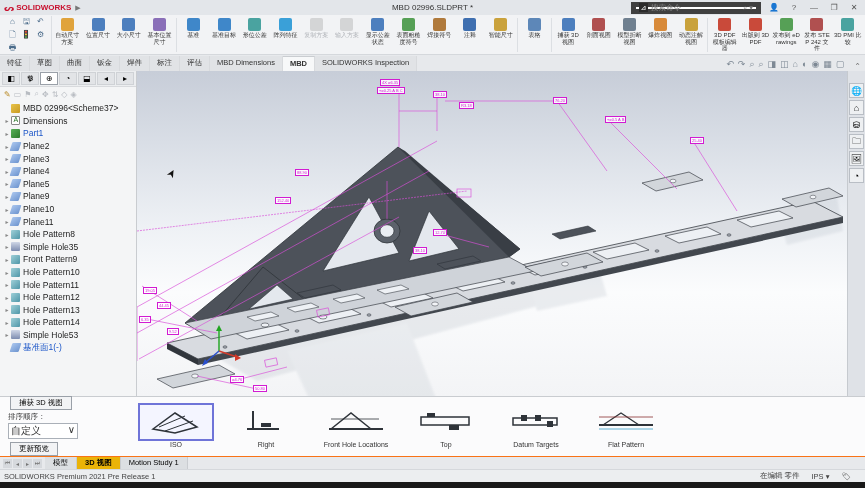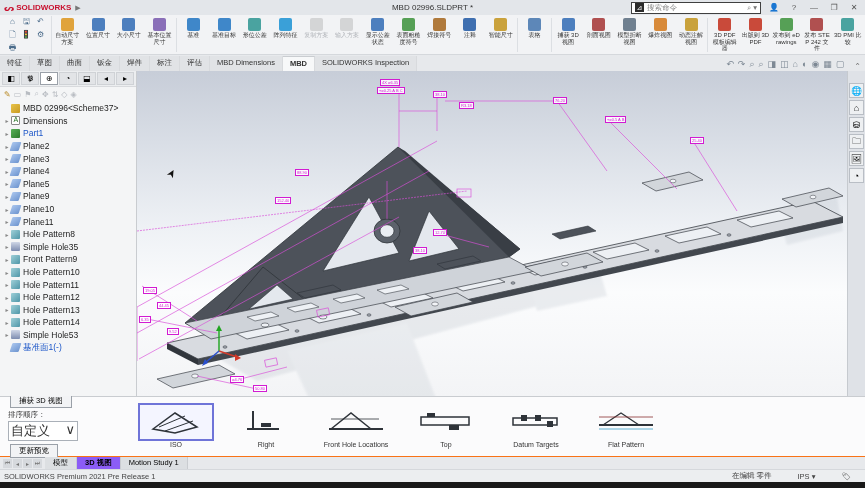--- a/index.html
+++ b/index.html
@@ -8,21 +8,21 @@
   .app { position:relative; width:865px; height:488px; background:#eef0f2; }
 
   
   .titlebar { height:15px; background:#e3e6ea; display:flex; align-items:center;
     font-size:8px; color:#444; padding:0 4px; }
   .sw-logo { display:flex; align-items:center; gap:2px; font-weight:bold; color:#c8102e; font-size:8px; }
   .sw-logo .dps { font-size:9px; }
   .logo-arrow { color:#777; font-size:7px; margin-left:4px; }
   .tb-title { position:absolute; left:0; right:0; text-align:center; font-size:8px; color:#333; pointer-events:none; }
   .tb-right { margin-left:auto; display:flex; align-items:center; gap:6px; z-index:2; }
-  .searchbox { display:flex; align-items:center; gap:3px; background:#fff; border:1px solid #404040;
+  .searchbox { display:flex; align-items:center; gap:3px; background:#fff; border:5px solid #404040;
     height:12px; width:130px; padding:0 3px; font-size:7.5px; color:#888; }
   .searchbox .sflag { background:#2b2b2b; color:#fff; width:9px; height:9px; font-size:7px;
     display:flex; align-items:center; justify-content:center; }
   .searchbox .mag { margin-left:auto; color:#777; }
   .winbtn { font-size:8px; color:#555; width:14px; text-align:center; }
 
   
   .ribbon { height:40px; background:#f2f3f5; border-bottom:1px solid #d5d8dc;
     display:flex; align-items:stretch; padding:1px 2px 0 2px; }
   .qat { display:grid; grid-template-columns:repeat(3,13px); grid-auto-rows:12px; gap:1px;
@@ -86,40 +86,40 @@
     display:flex; flex-direction:column; align-items:center; gap:2px; }
   .tpic { width:15px; height:15px; background:#eef0f2; border:1px solid #b9bec5;
     font-size:9px; display:flex; align-items:center; justify-content:center; }
 
   
   .viewspanel { height:60px; background:#fbfbfc; border-top:1px solid #c9ccd0; display:flex; align-items:center; }
   .vp-left { width:132px; padding:3px 6px; font-size:7.5px; color:#333; flex:none; }
   .vp-btn { display:block; border:1px solid #9aa0a8; background:#f2f3f5; font-size:7.5px;
     padding:1px 8px; margin:1px 0 2px 4px; }
   .vp-sort { margin-left:2px; }
-  .vp-dd { width:70px; border:1px solid #aab0b8; background:#fff; font-size:13px; padding:0 2px;
+  .vp-dd { width:70px; border:1px solid #aab0b8; background:#fff; font-size:10px; padding:0 2px;
     display:flex; justify-content:space-between; margin:1px 0 3px 2px; }
   .thumbs { display:flex; gap:18px; align-items:flex-start; padding-left:8px; }
   .thumb { width:72px; text-align:center; font-size:7px; color:#333; }
   .thumb .timg { width:72px; height:34px; display:flex; align-items:center; justify-content:center; }
   .thumb.selected .timg { outline:2px solid #6f74d8; background:#f4f5ff; }
   .thumb .tlab { margin-top:2px; line-height:8px; }
 
   
   .bottomtabs { height:13px; background:#e7e9ec; border-top:1px solid #f97316; display:flex; align-items:flex-end; font-size:7.5px; }
   .navbtns { display:flex; gap:1px; padding:0 3px 1px 3px; }
   .navbtns span { width:9px; height:9px; background:#d6d9dd; color:#777; font-size:6px;
     display:flex; align-items:center; justify-content:center; }
   .btab { padding:1px 8px; background:#dcdfe2; border-right:1px solid #c9ccd0; line-height:10px; }
-  .btab.active { background:#8b5cf6; font-weight:bold;text-align:center; }
+  .btab.active { background:#eab308; font-weight:bold;text-align:center; }
 
   
   .statusbar { height:13px; background:#eceef0; border-top:1px solid #d5d8dc; display:flex;
     align-items:center; font-size:7.5px; color:#444; padding:0 4px; }
-  .sb-right { margin-left:auto; display:flex; gap:26px; align-items:center; padding-right:10px;text-align:center; }
+  .sb-right { margin-left:auto; display:flex; gap:12px; align-items:center; padding-right:10px;text-align:center; }
   .blackbar { height:9px; background:#191919; }
 
   
   .watermark { position:absolute; right:42px; bottom:32px; display:flex; align-items:center; gap:6px;
     color:#8d939b; opacity:.8; pointer-events:none; z-index:5; }
   .watermark .wm-text { font-size:21px; font-weight:bold; letter-spacing:2px; }
 </style>
 </head>
 <body>
 

